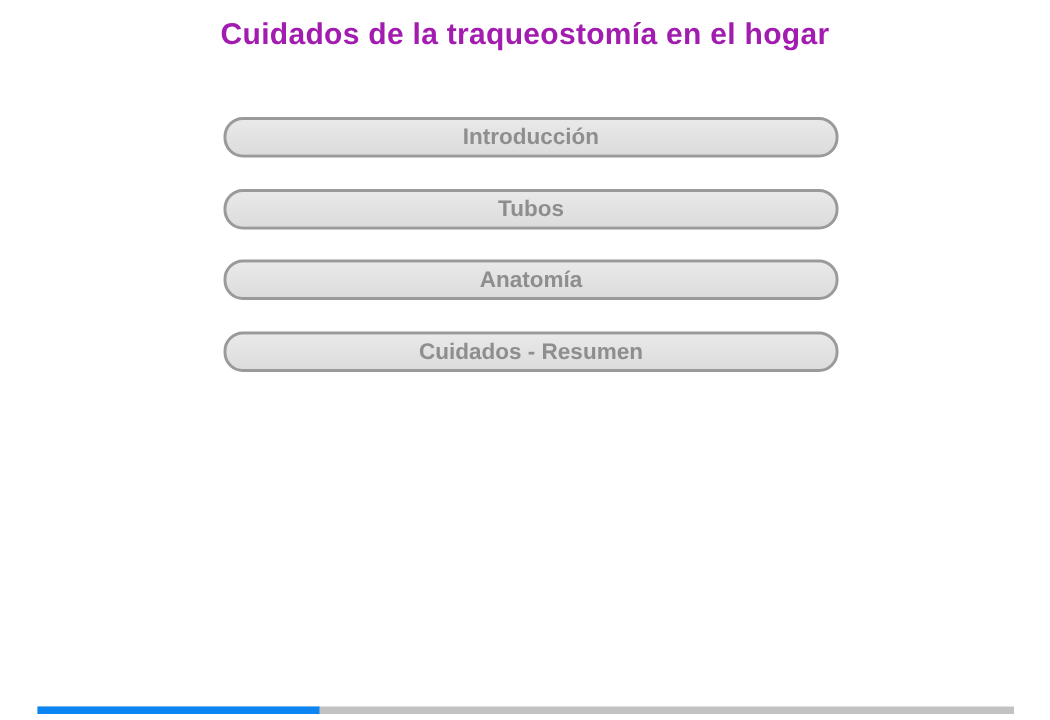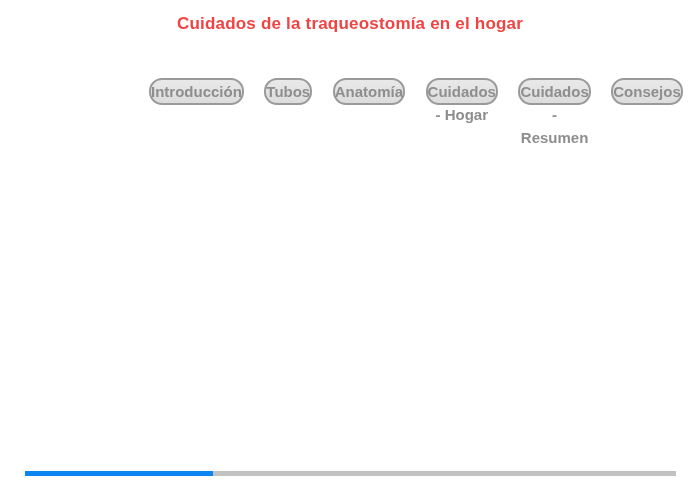--- a/index.html
+++ b/index.html
@@ -15,33 +15,33 @@
     background: #ffffff;
     overflow: hidden;
   }
   .page-title {
     position: absolute;
     top: 11px;
     left: 0;
     width: 100%;
     margin: 0;
     text-align: center;
-    font-size: 17px;
+    font-size: 20px;
     line-height: 25px;
     font-weight: bold;
-    color: #ef4444;
+    color: #a21caf;
     letter-spacing: 0.2px;
   }
   .menu {
     position: absolute;
     left: 149px;
     top: 78px;
     width: 410px;
     display: flex;
-    flex-direction: row;
+    flex-direction: column;
     gap: 20.5px;
   }
   .menu-button {
     box-sizing: border-box;
     height: 27px;
     width: 100%;
     border: 2px solid #9a9a9a;
     border-radius: 13px;
     background: linear-gradient(#e9e9e9, #dcdcdc);
     color: #8e8e8e;
@@ -77,22 +77,20 @@
 <body>
 
 <div class="stage">
 
   <h1 class="page-title">Cuidados de la traqueostomía en el hogar</h1>
 
   <nav class="menu">
     <button class="menu-button">Introducción</button>
     <button class="menu-button">Tubos</button>
     <button class="menu-button">Anatomía</button>
-    <button class="menu-button">Cuidados - Hogar</button>
     <button class="menu-button">Cuidados - Resumen</button>
-    <button class="menu-button">Consejos</button>
   </nav>
 
   <div class="progress-track" style="background: rgb(194, 194, 194);">
     <div class="progress-fill" style="width: 28.9%; background: rgb(11, 133, 241);"></div>
   </div>
 
 </div>
 
 </body></html>

